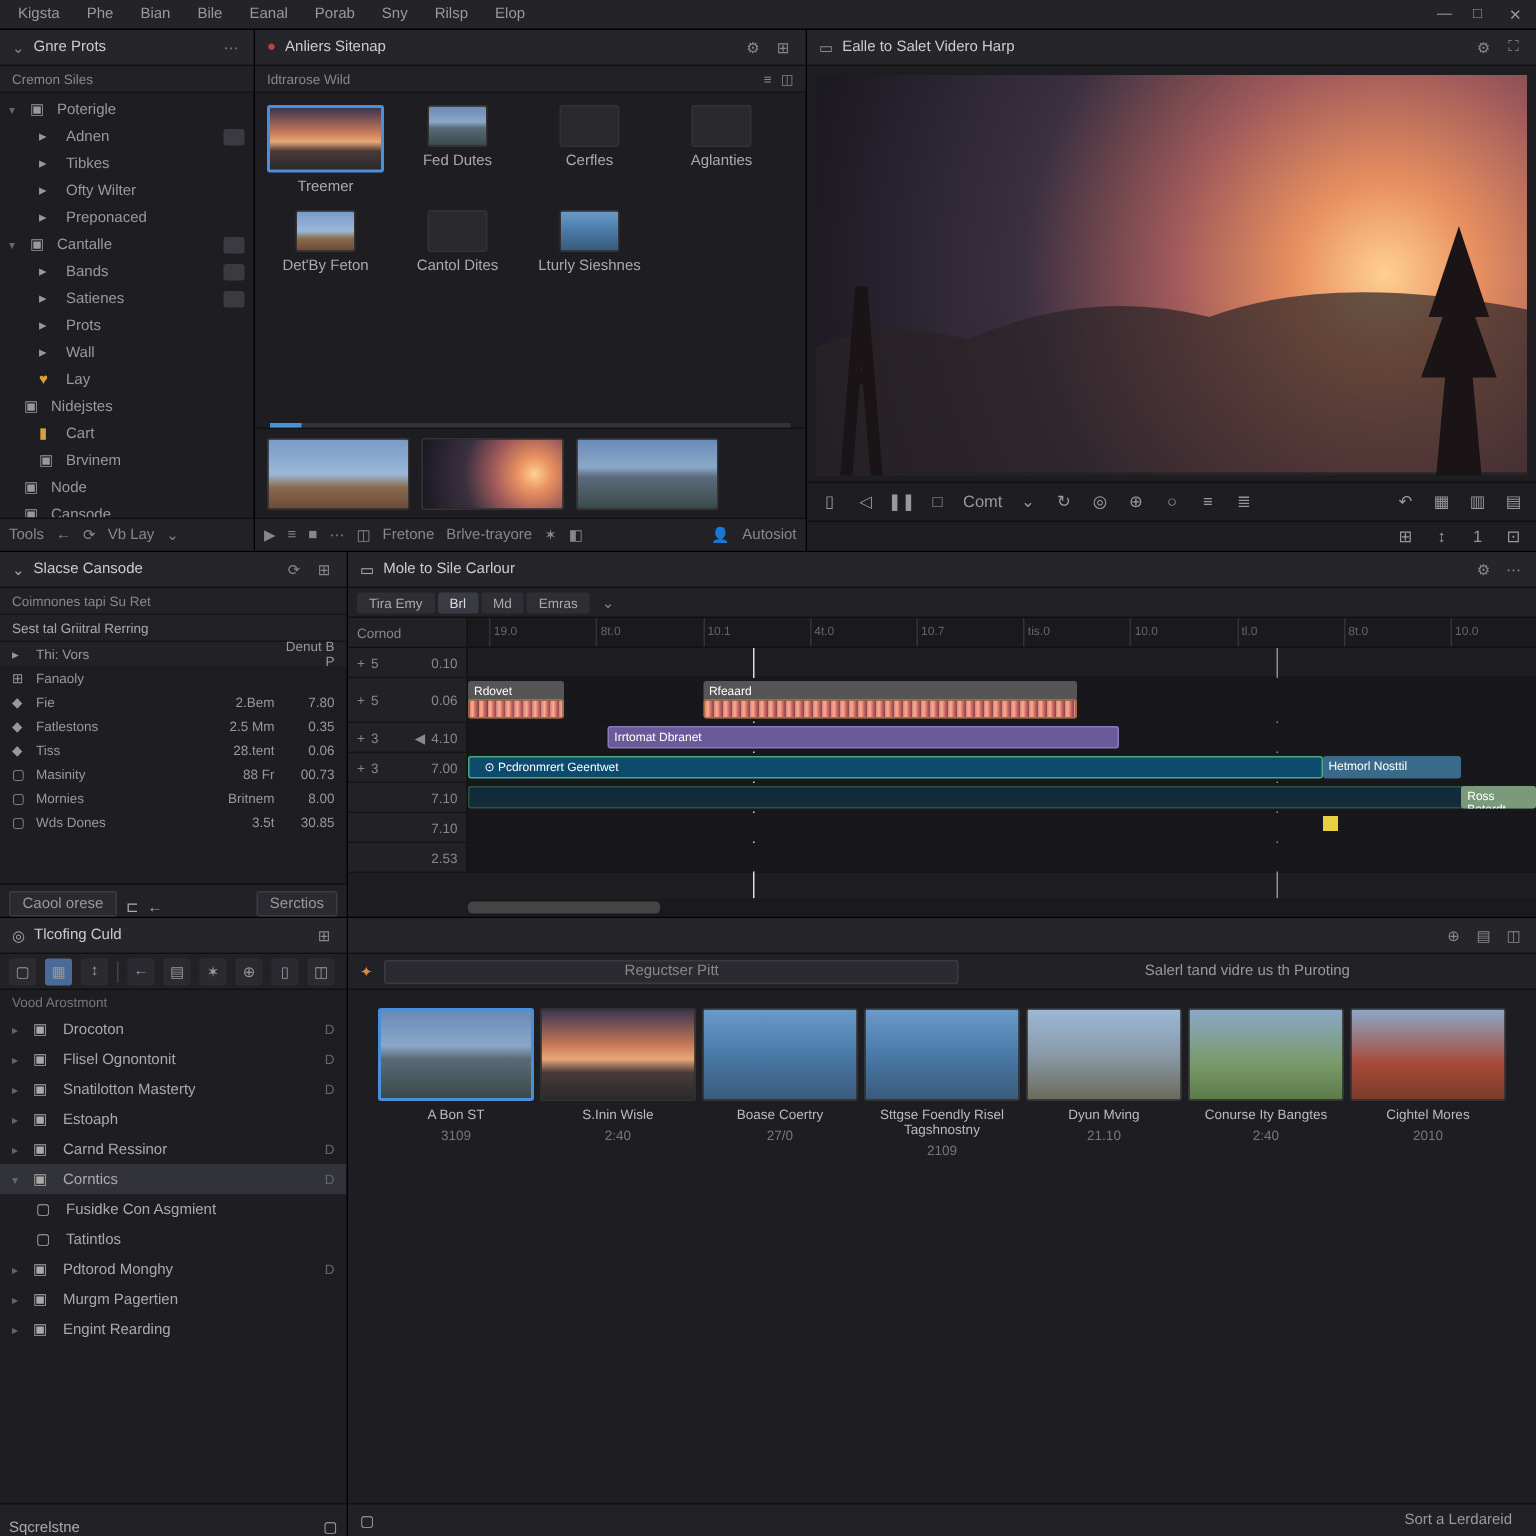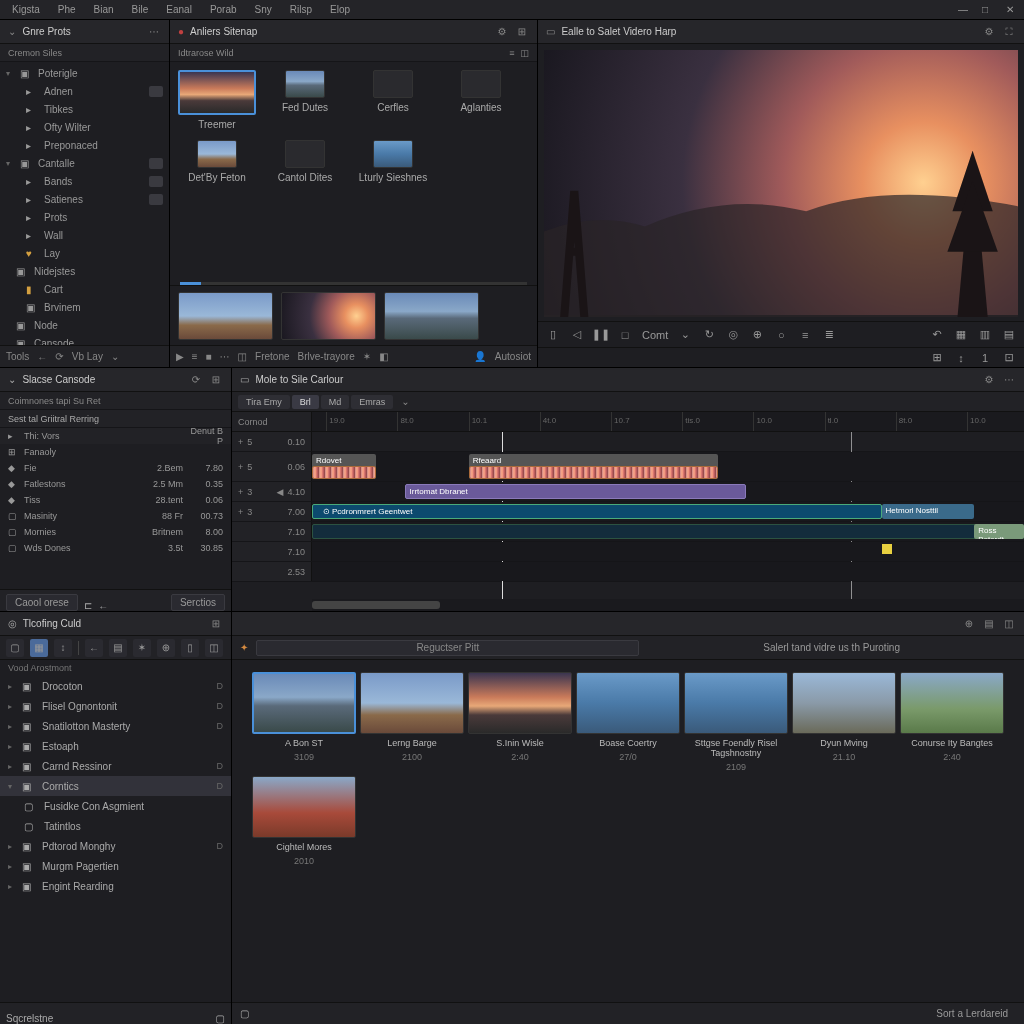--- a/index.html
+++ b/index.html
@@ -602,25 +602,20 @@
         </div>
       <span class="lbl2">Salerl tand vidre us th Puroting</span>
     </div>
     <div class="br-grid">
       <div class="br-thumb sel">
           <div class="img mtn"></div>
           <span class="nm">A Bon ST</span>
           <span class="dur">3109</span>
         </div>
       <div class="br-thumb">
-          <div class="img rocks"></div>
-          <span class="nm">Lerng Barge</span>
-          <span class="dur">2100</span>
-        </div>
-      <div class="br-thumb">
           <div class="img sunset"></div>
           <span class="nm">S.Inin Wisle</span>
           <span class="dur">2:40</span>
         </div>
       <div class="br-thumb">
           <div class="img lake"></div>
           <span class="nm">Boase Coertry</span>
           <span class="dur">27/0</span>
         </div>
       <div class="br-thumb">

